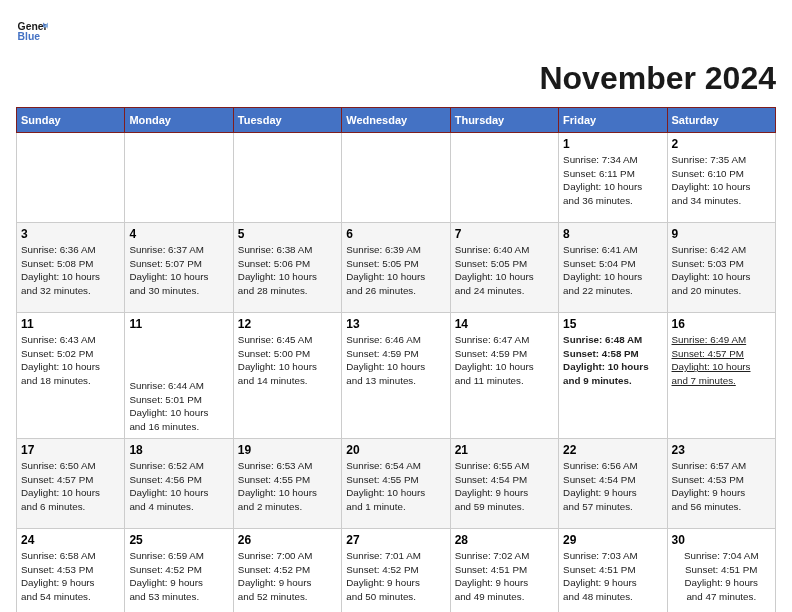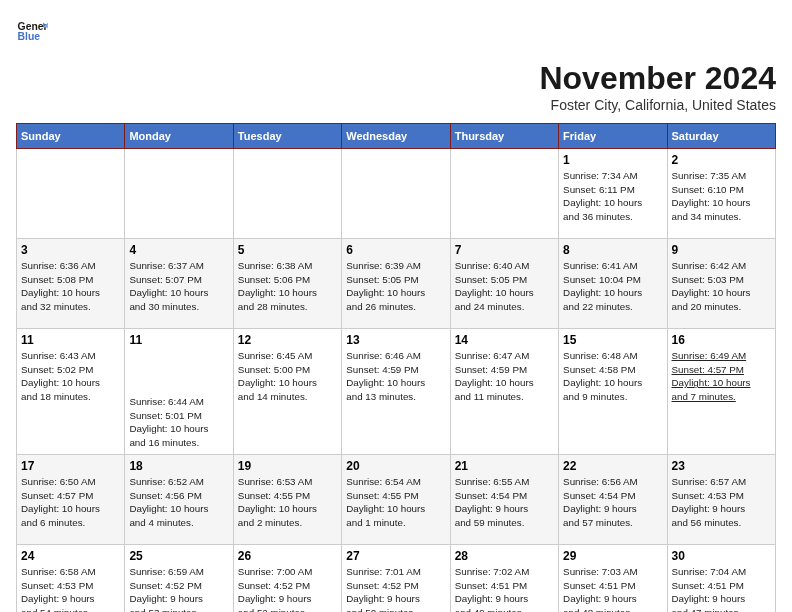--- a/index.html
+++ b/index.html
@@ -85,21 +85,20 @@
   <div class="logo">
     <svg class="logo-icon" viewBox="0 0 40 40">
       <text x="2" y="18" font-size="13" font-weight="bold" fill="#1a1a1a" font-family="Arial">General</text>
       <text x="2" y="30" font-size="13" font-weight="bold" fill="#4472c4" font-family="Arial">Blue</text>
       <polygon points="34,8 40,14 34,14" fill="#4472c4"></polygon>
       <polygon points="34,14 40,8 40,14" fill="#87aee0"></polygon>
     </svg>
   </div>
   <div class="title-area">
     <div class="month-title">November 2024</div>
-    <div class="location">Foster City, California, United States</div>
   </div>
 </div>
 
 <table>
   <thead>
     <tr>
     <th>Sunday</th>
         <th>Monday</th>
         <th>Tuesday</th>
         <th>Wednesday</th>
@@ -162,21 +161,21 @@
         <td>
           <span class="day-num">7</span>
           <div class="day-info" style="white-space: pre-line;">Sunrise: 6:40 AM
 Sunset: 5:05 PM
 Daylight: 10 hours
 and 24 minutes.</div>
         </td>
         <td>
           <span class="day-num">8</span>
           <div class="day-info" style="white-space: pre-line;">Sunrise: 6:41 AM
-Sunset: 10:04 PM
+Sunset: 5:04 PM
 Daylight: 10 hours
 and 22 minutes.</div>
         </td>
         <td>
           <span class="day-num">9</span>
           <div class="day-info" style="white-space: pre-line;">Sunrise: 6:42 AM
 Sunset: 5:03 PM
 Daylight: 10 hours
 and 20 minutes.</div>
         </td>
@@ -212,21 +211,21 @@
         </td>
         <td>
           <span class="day-num">14</span>
           <div class="day-info" style="white-space: pre-line;">Sunrise: 6:47 AM
 Sunset: 4:59 PM
 Daylight: 10 hours
 and 11 minutes.</div>
         </td>
         <td>
           <span class="day-num">15</span>
-          <div class="day-info" style="white-space: pre-line;">Sunrise: 6:48 AM
+          <div class="day-info" style="white-space: pre-line; font-weight: bold;">Sunrise: 6:48 AM
 Sunset: 4:58 PM
 Daylight: 10 hours
 and 9 minutes.</div>
         </td>
         <td>
           <span class="day-num">16</span>
           <div class="day-info" style="white-space: pre-line; text-decoration: underline;">Sunrise: 6:49 AM
 Sunset: 4:57 PM
 Daylight: 10 hours
 and 7 minutes.</div>
@@ -321,20 +320,20 @@
         </td>
         <td>
           <span class="day-num">29</span>
           <div class="day-info" style="white-space: pre-line;">Sunrise: 7:03 AM
 Sunset: 4:51 PM
 Daylight: 9 hours
 and 48 minutes.</div>
         </td>
         <td>
           <span class="day-num">30</span>
-          <div class="day-info" style="white-space: pre-line;">Sunrise: 7:04 AM
+          <div class="day-info" style="white-space: pre-line; text-align: center;">Sunrise: 7:04 AM
 Sunset: 4:51 PM
 Daylight: 9 hours
 and 47 minutes.</div>
         </td>
       </tr>
     </tbody>
 </table>
 
 </body></html>

